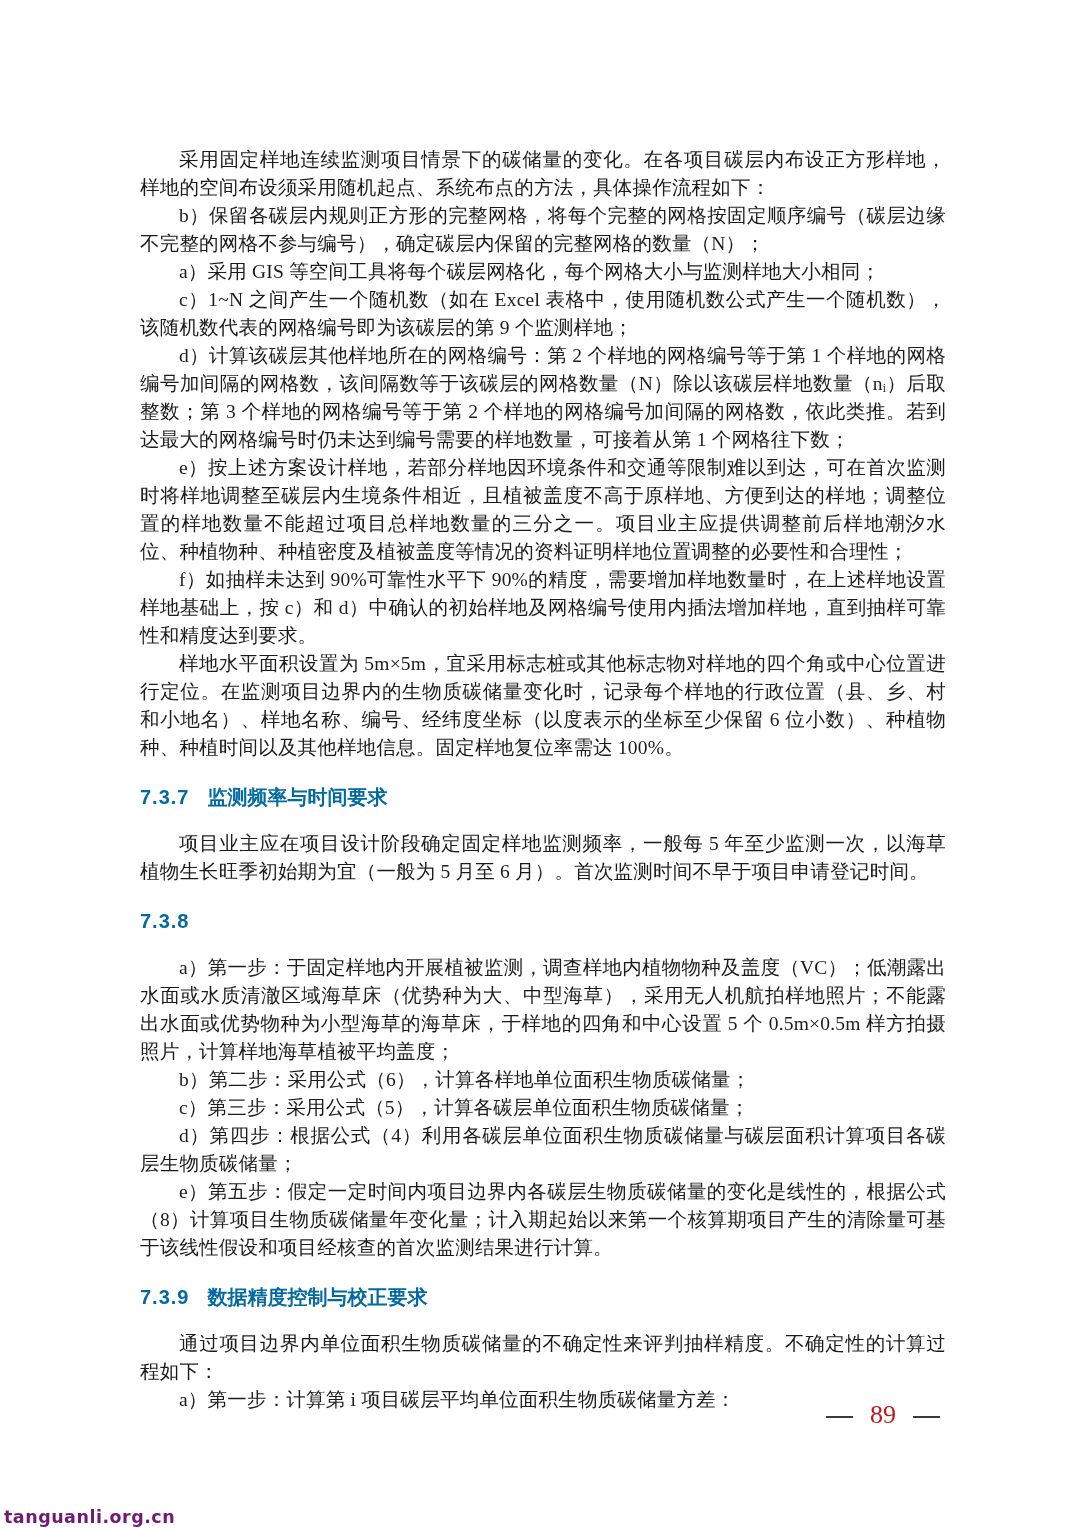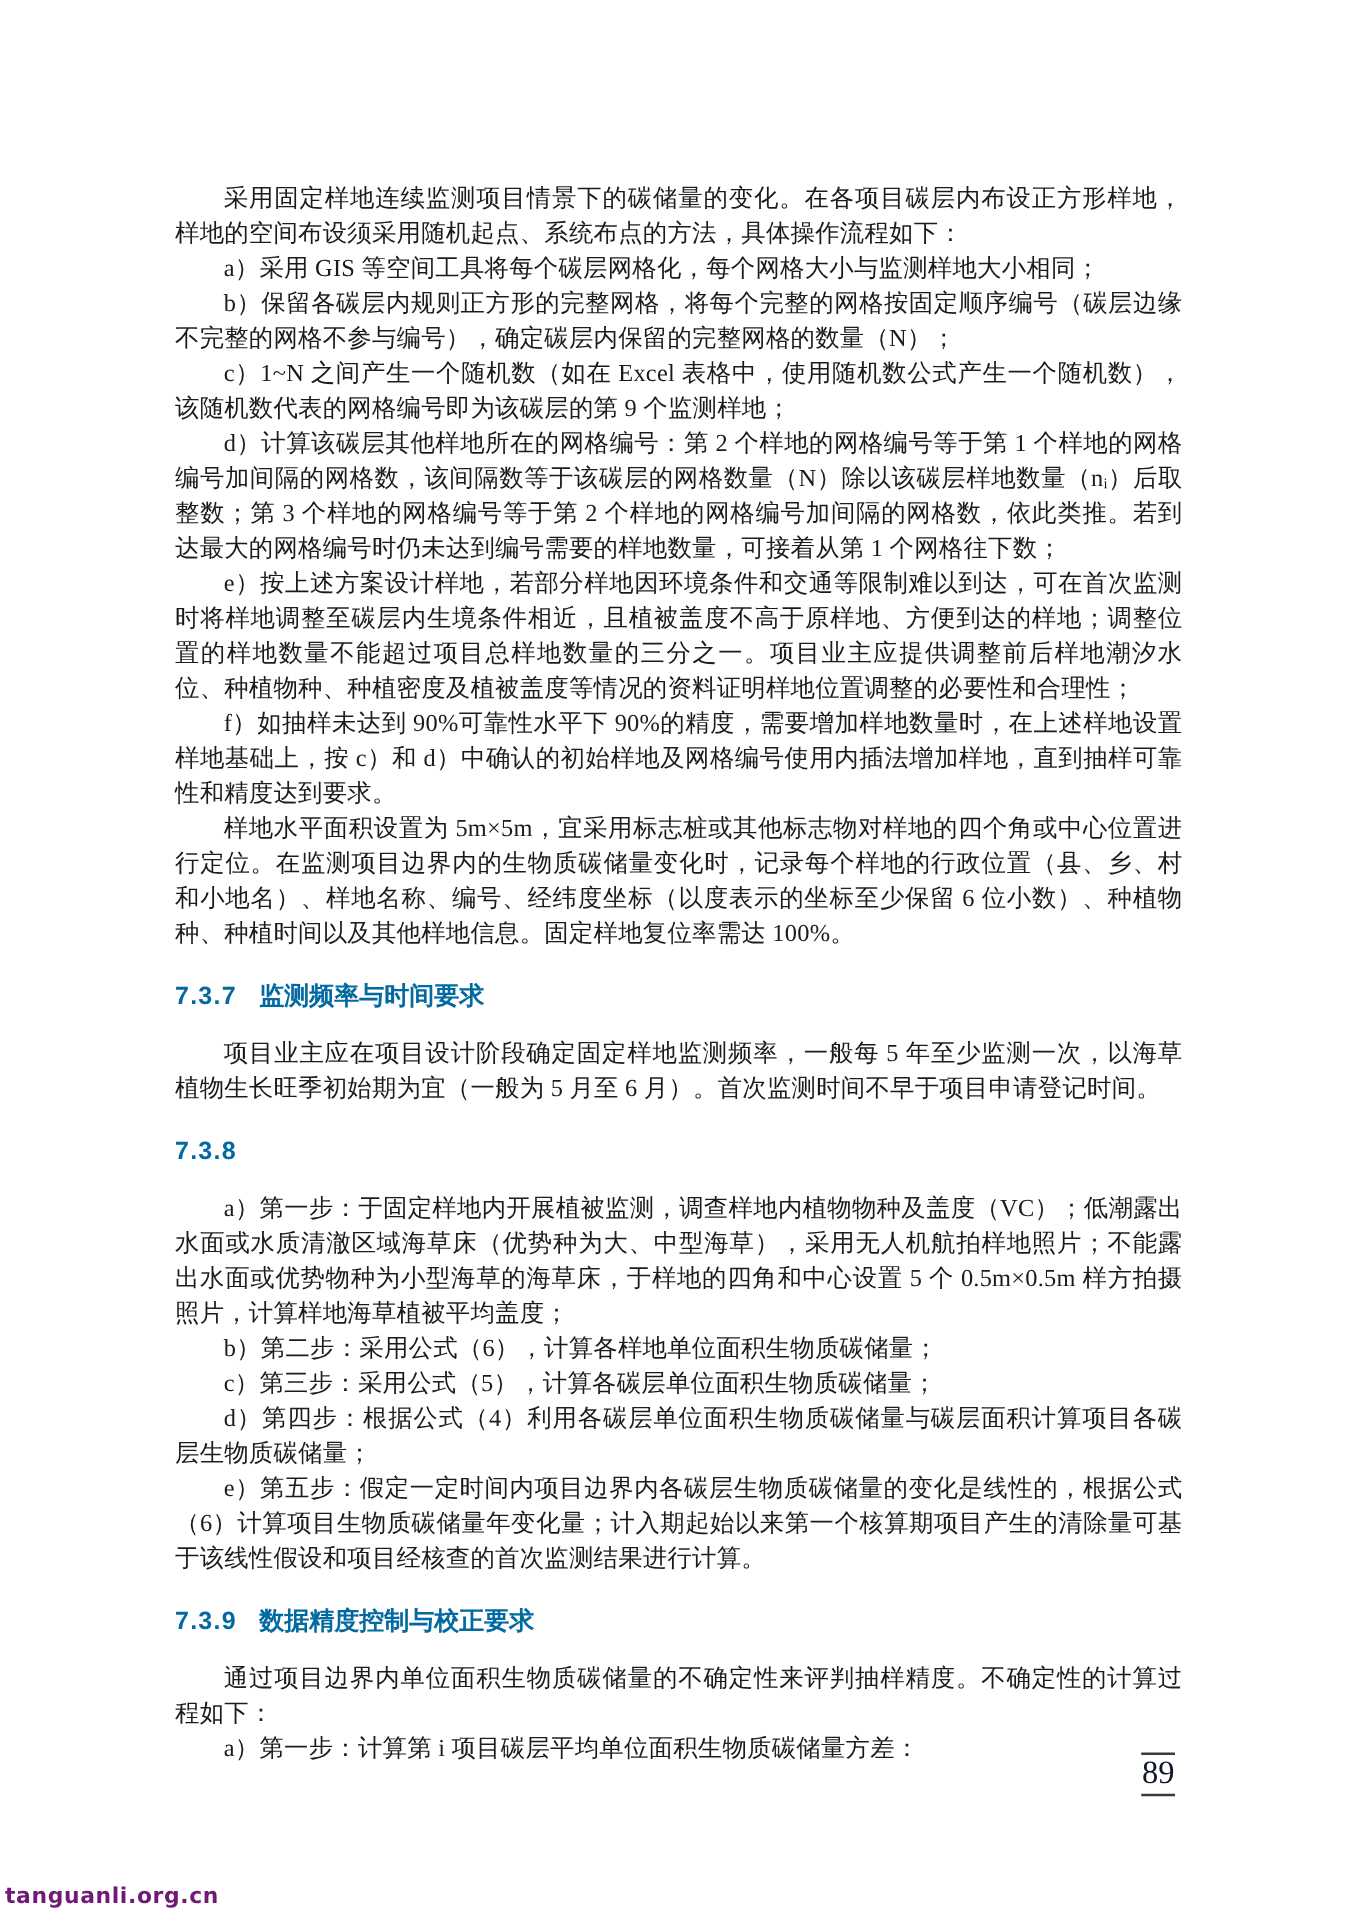--- a/index.html
+++ b/index.html
@@ -45,24 +45,23 @@
   h2.sec-heading .sec-num {
     letter-spacing: 1px;
     margin-right: 18px;
   }
   .page-footer {
     position: absolute;
     top: 1402px;
     right: 140px;
     display: flex;
     align-items: center;
-    gap: 1px;
+    gap: 17px;
     font-size: 26px;
-    color: #0f172a;
-    flex-direction: column;
+    color: #b91c1c;
   }
   .page-footer .dash {
     display: inline-block;
     width: 27px;
     height: 2px;
     background: #3a3a3a;
   }
   .page-footer .page-num {
     font-family: "Liberation Serif", "DejaVu Serif", serif;
     line-height: 1;
@@ -81,43 +80,43 @@
 </style>
 </head>
 <body>
 
 <div class="page">
 
   <div class="content">
 
     <p class="body-par">采用固定样地连续监测项目情景下的碳储量的变化。在各项目碳层内布设正方形样地，样地的空间布设须采用随机起点、系统布点的方法，具体操作流程如下：</p>
 
+    <p class="body-par">b）保留各碳层内规则正方形的完整网格，将每个完整的网格按固定顺序编号（碳层边缘不完整的网格不参与编号），确定碳层内保留的完整网格的数量（N）；</p>
     <p class="body-par">a）采用 GIS 等空间工具将每个碳层网格化，每个网格大小与监测样地大小相同；</p>
-    <p class="body-par">b）保留各碳层内规则正方形的完整网格，将每个完整的网格按固定顺序编号（碳层边缘不完整的网格不参与编号），确定碳层内保留的完整网格的数量（N）；</p>
     <p class="body-par">c）1~N 之间产生一个随机数（如在 Excel 表格中，使用随机数公式产生一个随机数），该随机数代表的网格编号即为该碳层的第 9 个监测样地；</p>
     <p class="body-par">d）计算该碳层其他样地所在的网格编号：第 2 个样地的网格编号等于第 1 个样地的网格编号加间隔的网格数，该间隔数等于该碳层的网格数量（N）除以该碳层样地数量（nᵢ）后取整数；第 3 个样地的网格编号等于第 2 个样地的网格编号加间隔的网格数，依此类推。若到达最大的网格编号时仍未达到编号需要的样地数量，可接着从第 1 个网格往下数；</p>
     <p class="body-par">e）按上述方案设计样地，若部分样地因环境条件和交通等限制难以到达，可在首次监测时将样地调整至碳层内生境条件相近，且植被盖度不高于原样地、方便到达的样地；调整位置的样地数量不能超过项目总样地数量的三分之一。项目业主应提供调整前后样地潮汐水位、种植物种、种植密度及植被盖度等情况的资料证明样地位置调整的必要性和合理性；</p>
     <p class="body-par">f）如抽样未达到 90%可靠性水平下 90%的精度，需要增加样地数量时，在上述样地设置样地基础上，按 c）和 d）中确认的初始样地及网格编号使用内插法增加样地，直到抽样可靠性和精度达到要求。</p>
 
     <p class="body-par">样地水平面积设置为 5m×5m，宜采用标志桩或其他标志物对样地的四个角或中心位置进行定位。在监测项目边界内的生物质碳储量变化时，记录每个样地的行政位置（县、乡、村和小地名）、样地名称、编号、经纬度坐标（以度表示的坐标至少保留 6 位小数）、种植物种、种植时间以及其他样地信息。固定样地复位率需达 100%。</p>
 
     <h2 class="sec-heading">
       <span class="sec-num">7.3.7</span>
       <span class="sec-title">监测频率与时间要求</span>
     </h2>
     <p class="body-par">项目业主应在项目设计阶段确定固定样地监测频率，一般每 5 年至少监测一次，以海草植物生长旺季初始期为宜（一般为 5 月至 6 月）。首次监测时间不早于项目申请登记时间。</p>
 
     <h2 class="sec-heading">
       <span class="sec-num">7.3.8</span>
     </h2>
     <p class="body-par">a）第一步：于固定样地内开展植被监测，调查样地内植物物种及盖度（VC）；低潮露出水面或水质清澈区域海草床（优势种为大、中型海草），采用无人机航拍样地照片；不能露出水面或优势物种为小型海草的海草床，于样地的四角和中心设置 5 个 0.5m×0.5m 样方拍摄照片，计算样地海草植被平均盖度；</p>
     <p class="body-par">b）第二步：采用公式（6），计算各样地单位面积生物质碳储量；</p>
     <p class="body-par">c）第三步：采用公式（5），计算各碳层单位面积生物质碳储量；</p>
     <p class="body-par">d）第四步：根据公式（4）利用各碳层单位面积生物质碳储量与碳层面积计算项目各碳层生物质碳储量；</p>
-    <p class="body-par">e）第五步：假定一定时间内项目边界内各碳层生物质碳储量的变化是线性的，根据公式（6）计算项目生物质碳储量年变化量；计入期起始以来第一个核算期项目产生的清除量可基于该线性假设和项目经核查的首次监测结果进行计算。</p>
+    <p class="body-par">e）第五步：假定一定时间内项目边界内各碳层生物质碳储量的变化是线性的，根据公式（8）计算项目生物质碳储量年变化量；计入期起始以来第一个核算期项目产生的清除量可基于该线性假设和项目经核查的首次监测结果进行计算。</p>
 
     <h2 class="sec-heading">
       <span class="sec-num">7.3.9</span>
       <span class="sec-title">数据精度控制与校正要求</span>
     </h2>
     <p class="body-par">通过项目边界内单位面积生物质碳储量的不确定性来评判抽样精度。不确定性的计算过程如下：</p>
     <p class="body-par">a）第一步：计算第 i 项目碳层平均单位面积生物质碳储量方差：</p>
 
   </div>
 

